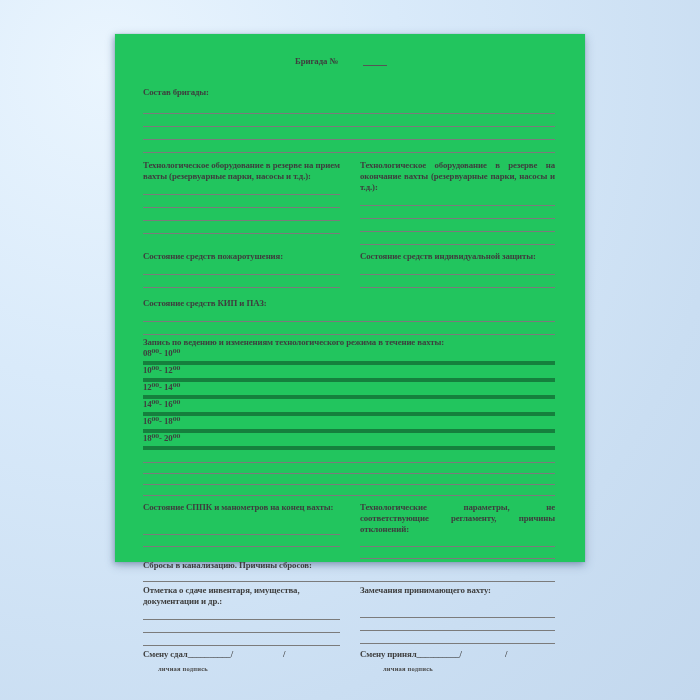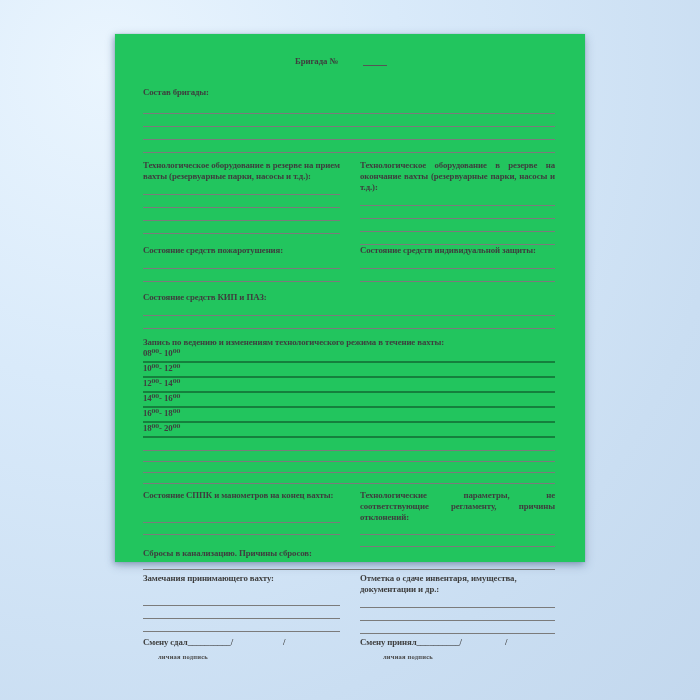--- a/index.html
+++ b/index.html
@@ -24,24 +24,24 @@
   .blankline{position:absolute;top:9px;width:24px;border-bottom:1px solid #555;}
   .title{margin-top:18px;}
   .rule{border-bottom:1px solid #7b7b7b;height:12px;}
   .rule.first{margin-top:3px;}
   .cols{display:grid;grid-template-columns:197px 195px;column-gap:20px;}
   .h2{min-height:22px;}
   .h1{min-height:11px;}
   .just{text-align:justify;}
   .seca{margin-top:7px;}
   .secb{margin-top:5px;}
-  .secc{}
+  .secc{margin-top:6px;}
   .kip{margin-top:10px;}
-  .logtitle{margin-top:8px;}
-  .timerow{height:13px;border-bottom:2px solid #15803d;white-space:nowrap;}
+  .logtitle{margin-top:2px;}
+  .timerow{height:13px;border-bottom:4px solid #15803d;white-space:nowrap;}
   .blankrule{border-bottom:1px solid #7b7b7b;height:10px;}
   .blanks{margin-top:2px;}
   .sppk{margin-top:6px;}
   .sppk .h2{min-height:21px;}
   .sppk .rule{height:11px;}
   .sewage{margin-top:1px;}
   .sewrule{height:10px;}
   .inv{margin-top:3px;}
   .inv .h2{min-height:20px;}
   .signrow{margin-top:3px;}
@@ -128,27 +128,27 @@
         <div class="rule"></div>
         <div class="rule"></div>
       </div>
     </div>
 
     <div class="sewage">Сбросы в канализацию. Причины сбросов:</div>
     <div class="rule sewrule"></div>
 
     <div class="cols inv">
       <div>
-        <div class="h2">Замечания принимающего вахту:</div>
+        <div class="h2">Отметка о сдаче инвентаря, имущества, документации и др.:</div>
         <div class="rule"></div>
         <div class="rule"></div>
         <div class="rule"></div>
       </div>
       <div>
-        <div class="h2">Отметка о сдаче инвентаря, имущества, документации и др.:</div>
+        <div class="h2">Замечания принимающего вахту:</div>
         <div class="rule"></div>
         <div class="rule"></div>
         <div class="rule"></div>
       </div>
     </div>
 
     <div class="cols signrow">
       <div class="signcell">
         <span>Смену сдал__________/</span>
         <span class="lone-slash" style="left:140px">/</span>

